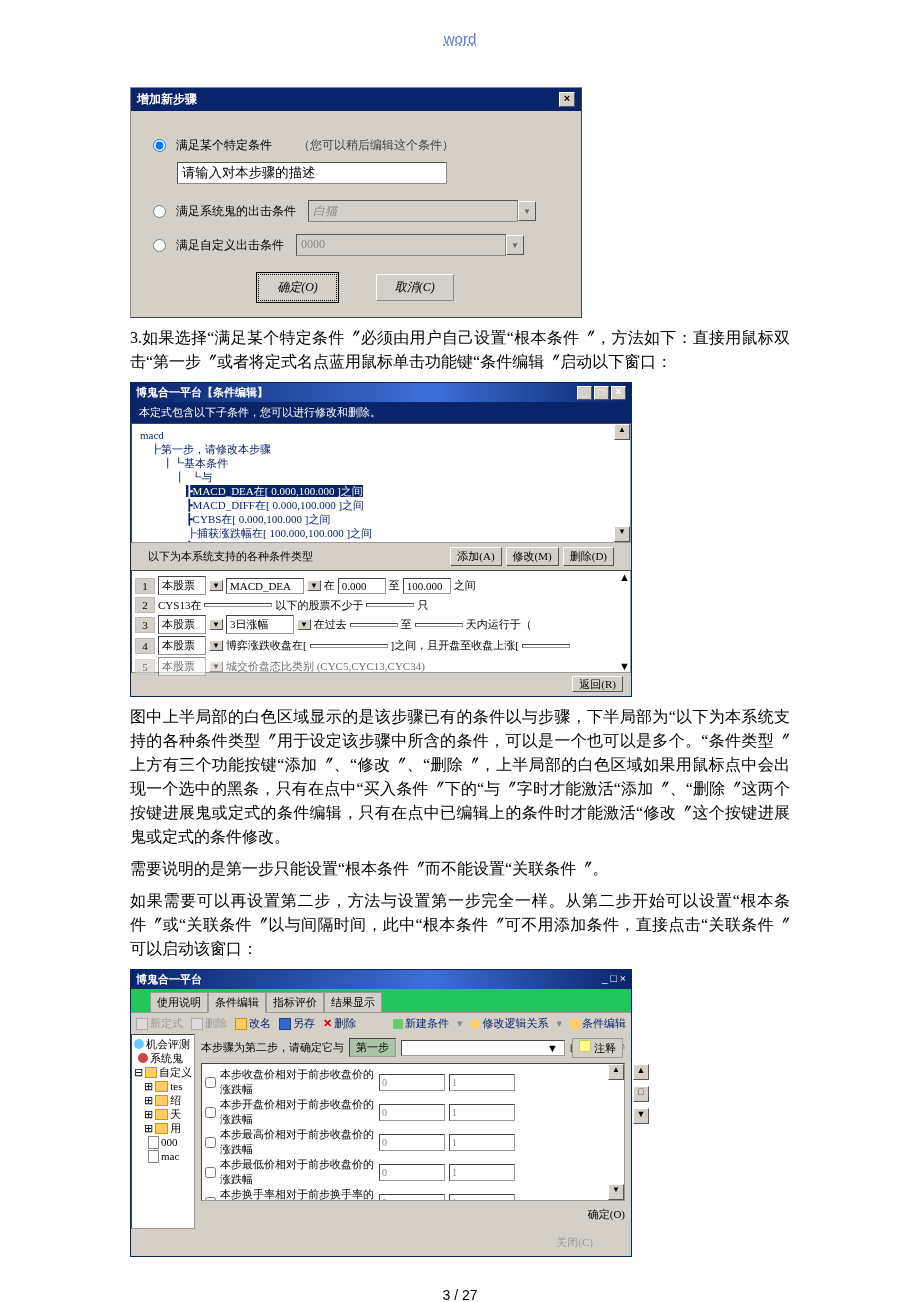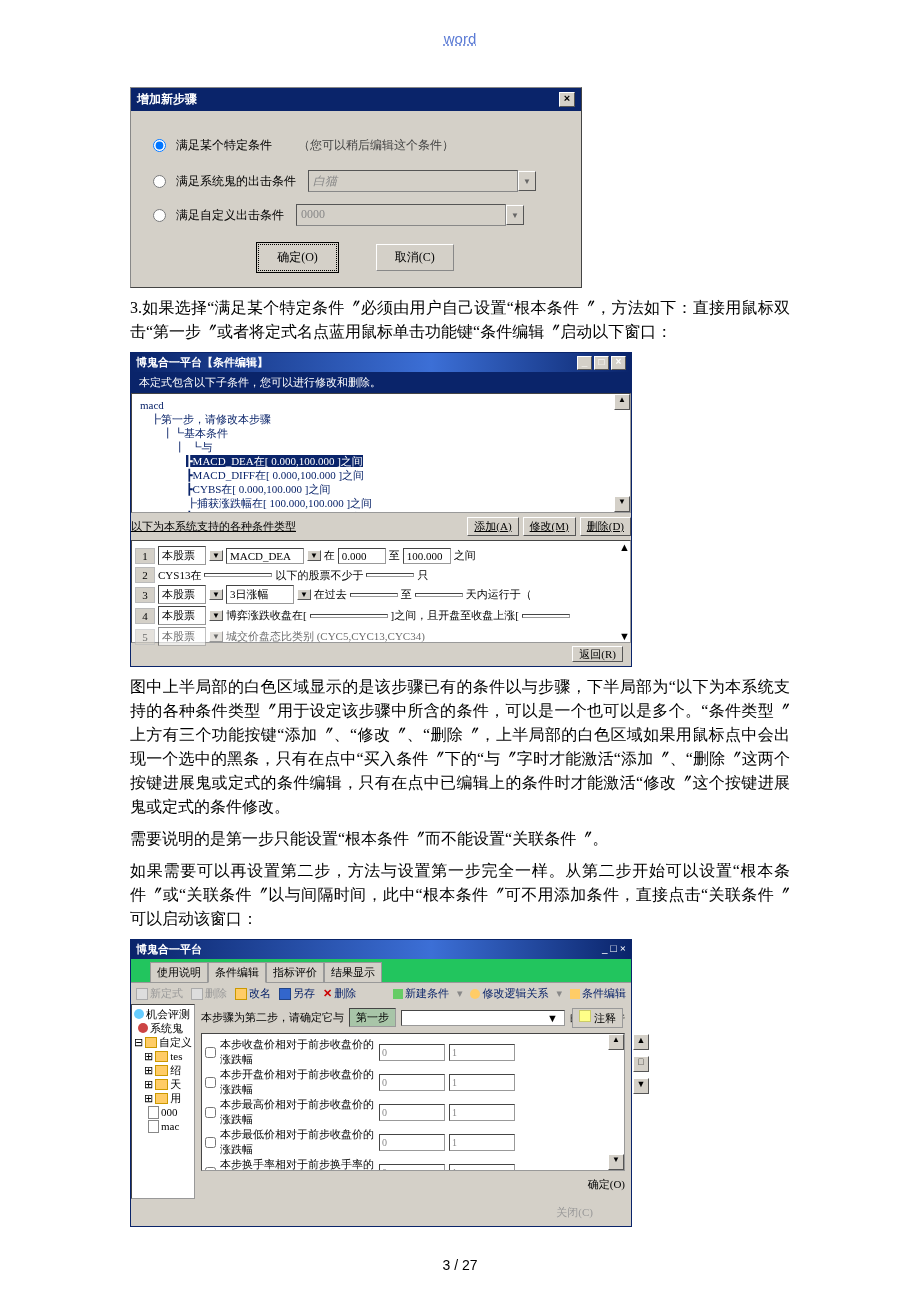--- a/index.html
+++ b/index.html
@@ -13,35 +13,35 @@
 .dlg1 .title { background: linear-gradient(#0a246a,#0a246a); color: #fff; padding: 3px 6px; font-weight: bold; display: flex; justify-content: space-between; align-items: center; }
 .dlg1 .title .close { background: #d4d0c8; color: #000; border: 1px solid #fff; border-right-color: #555; border-bottom-color: #555; width: 14px; height: 13px; text-align: center; font-family: Arial; font-weight: bold; line-height: 11px; font-size: 11px; }
 .dlg1 .body { padding: 18px 22px 16px; }
 .dlg1 .row { display: flex; align-items: center; margin: 8px 0; gap: 6px; }
 .dlg1 input[type=radio] { margin: 0 4px 0 0; }
 .dlg1 .hint { color: #444; margin-left: 20px; }
 .dlg1 .txt { border: 1px solid #888; border-top-color: #555; border-left-color: #555; background: #fff; padding: 2px 4px; height: 16px; }
 .dlg1 .txt.disabled { background: #d4d0c8; color: #888; }
 .dlg1 .combo { display: flex; align-items: center; }
 .dlg1 .combo .arrow { background: #d4d0c8; border: 1px solid #fff; border-right-color: #555; border-bottom-color: #555; width: 16px; height: 18px; display: flex; align-items: center; justify-content: center; font-size: 8px; color: #666; }
-.dlg1 .btns { text-align: center; margin-top: 18px; }
+.dlg1 .btns { text-align: center; margin-top: 18px; font-style: italic; }
 .dlg1 .btn { background: #d4d0c8; border: 1px solid #888; border-top-color: #fff; border-left-color: #fff; padding: 4px 18px; font-size: 12px; margin: 0 18px; display: inline-block; }
 .dlg1 .btn.default { border: 1px dotted #000; outline: 1px solid #000; outline-offset: 1px; }
 
 
 .dlg2 { width: 500px; border: 1px solid #0a246a; font-family: "SimSun"; font-size: 11px; background: #d4d0c8; }
 .dlg2 .title { background: linear-gradient(90deg,#0a246a,#3c6fd6 60%,#0a246a); color: #fff; padding: 2px 5px; display: flex; justify-content: space-between; align-items: center; font-weight: bold; }
 .dlg2 .winbtns { display: flex; gap: 2px; }
 .dlg2 .winbtn { background: #d4d0c8; border: 1px solid #fff; border-right-color: #555; border-bottom-color: #555; width: 13px; height: 12px; font-size: 10px; text-align: center; line-height: 10px; font-family: Arial; font-weight: bold; }
 .dlg2 .desc { color: #fff; font-size: 11px; padding: 3px 8px; background: #0a246a; }
 .dlg2 .tree { background: #fff; border: 1px inset #999; height: 110px; padding: 4px 8px; overflow: auto; position: relative; }
 .dlg2 .tree .scrollbtn { position: absolute; right: 0; background: #d4d0c8; border: 1px solid #fff; border-right-color: #555; border-bottom-color: #555; width: 14px; height: 14px; font-size: 8px; text-align: center; }
 .dlg2 .tree-node { color: #0a246a; line-height: 14px; white-space: pre; }
 .dlg2 .tree-node.sel { background: #0a246a; color: #fff; display: inline; }
-.dlg2 .subhdr { display: flex; justify-content: space-between; align-items: center; padding: 4px 0; font-size: 11px; text-decoration: underline; }
+.dlg2 .subhdr { display: flex; justify-content: space-between; align-items: center; padding: 4px 17px; font-size: 11px; }
 .dlg2 .subhdr .btns2 { display: flex; gap: 4px; }
 .dlg2 .sbtn { background: #d4d0c8; border: 1px solid #fff; border-right-color: #555; border-bottom-color: #555; padding: 1px 6px; font-size: 11px; }
 .dlg2 .rules { background: #fff; border: 1px inset #999; padding: 3px; height: 95px; position: relative; }
 .dlg2 .rule { display: flex; align-items: center; gap: 3px; margin: 2px 0; font-size: 11px; }
 .dlg2 .rule .num { border: 1px solid #bbb; background: #d4d0c8; width: 14px; text-align: center; padding: 1px 2px; }
 .dlg2 .rule .sel, .dlg2 .rule .inp { border: 1px inset #999; padding: 1px 3px; font-size: 11px; }
 .dlg2 .rule .sel { background: #fff; }
 .dlg2 .rule .arrow { border: 1px solid #fff; border-right-color: #555; border-bottom-color: #555; background: #d4d0c8; padding: 0 2px; font-size: 8px; }
 .dlg2 .footer { text-align: right; padding: 4px 8px; }
 
@@ -85,20 +85,23 @@
     <div class="title">
       <span>增加新步骤</span>
       <span class="close">×</span>
     </div>
     <div class="body">
       <div class="row">
         <input type="radio" checked="" style="">
         <span>满足某个特定条件</span>
         <span class="hint">（您可以稍后编辑这个条件）</span>
       </div>
+      <div class="row" style="margin-left:24px;">
+        <input class="txt" style="width: 260px;" value="请输入对本步骤的描述">
+      </div>
       <div class="row" style="margin-top:16px;">
         <input type="radio" style="">
         <span>满足系统鬼的出击条件</span>
         <div class="combo" style="margin-left:6px;font-style:italic;">
           <div class="txt disabled" style="width:200px;">白猫</div>
           <div class="arrow">▼</div>
         </div>
       </div>
       <div class="row" style="margin-top:12px;">
         <input type="radio" style="">

